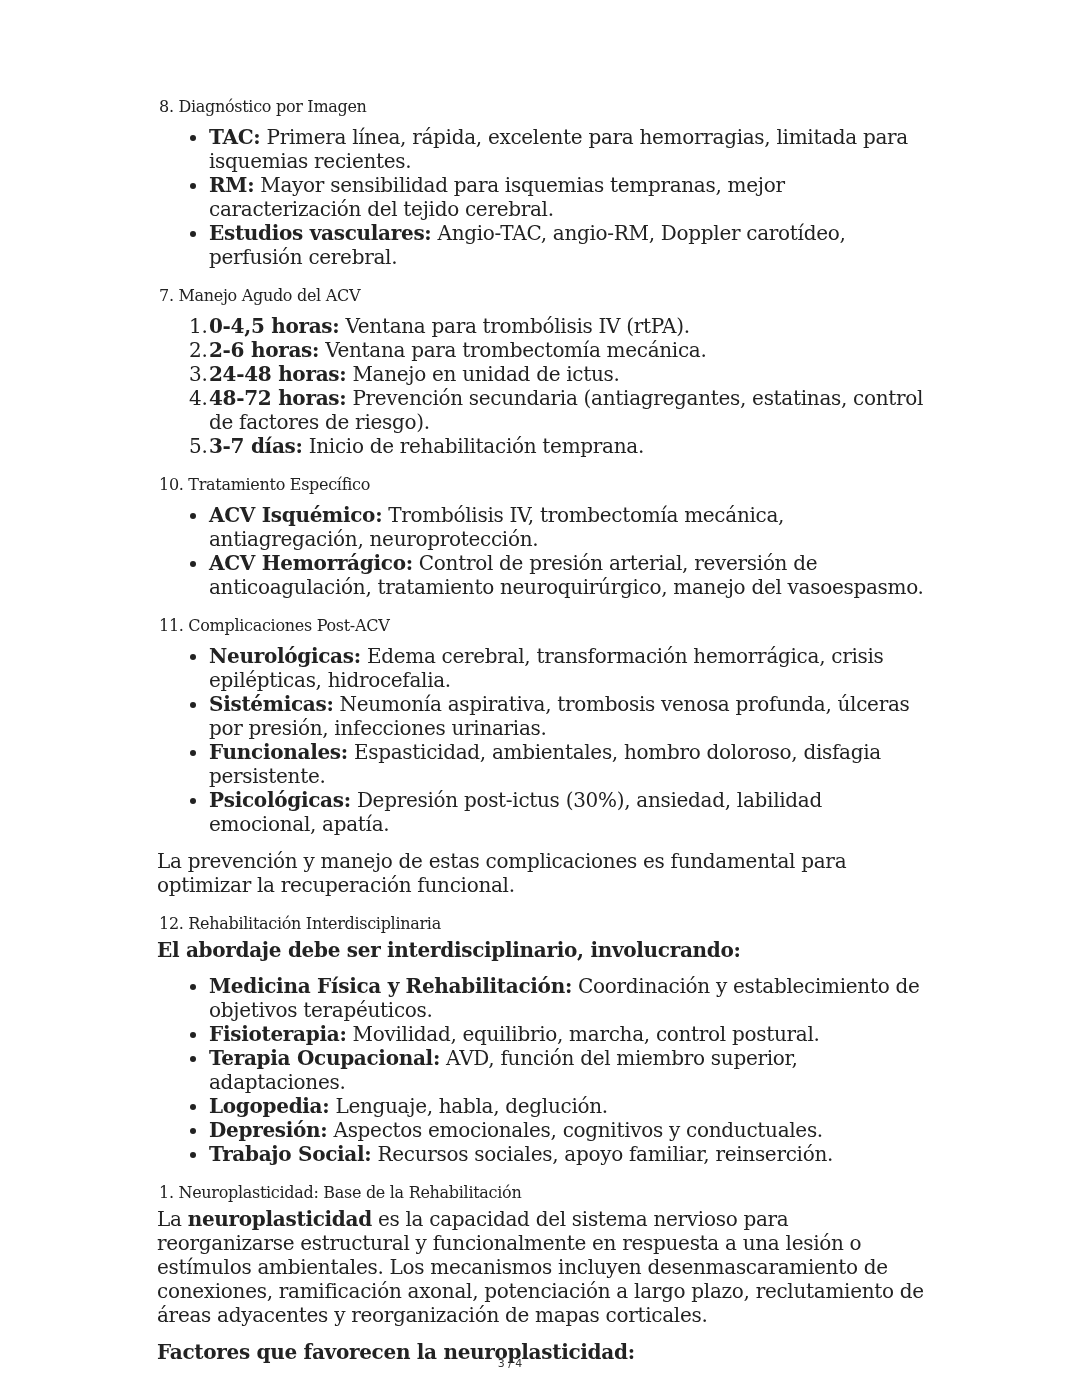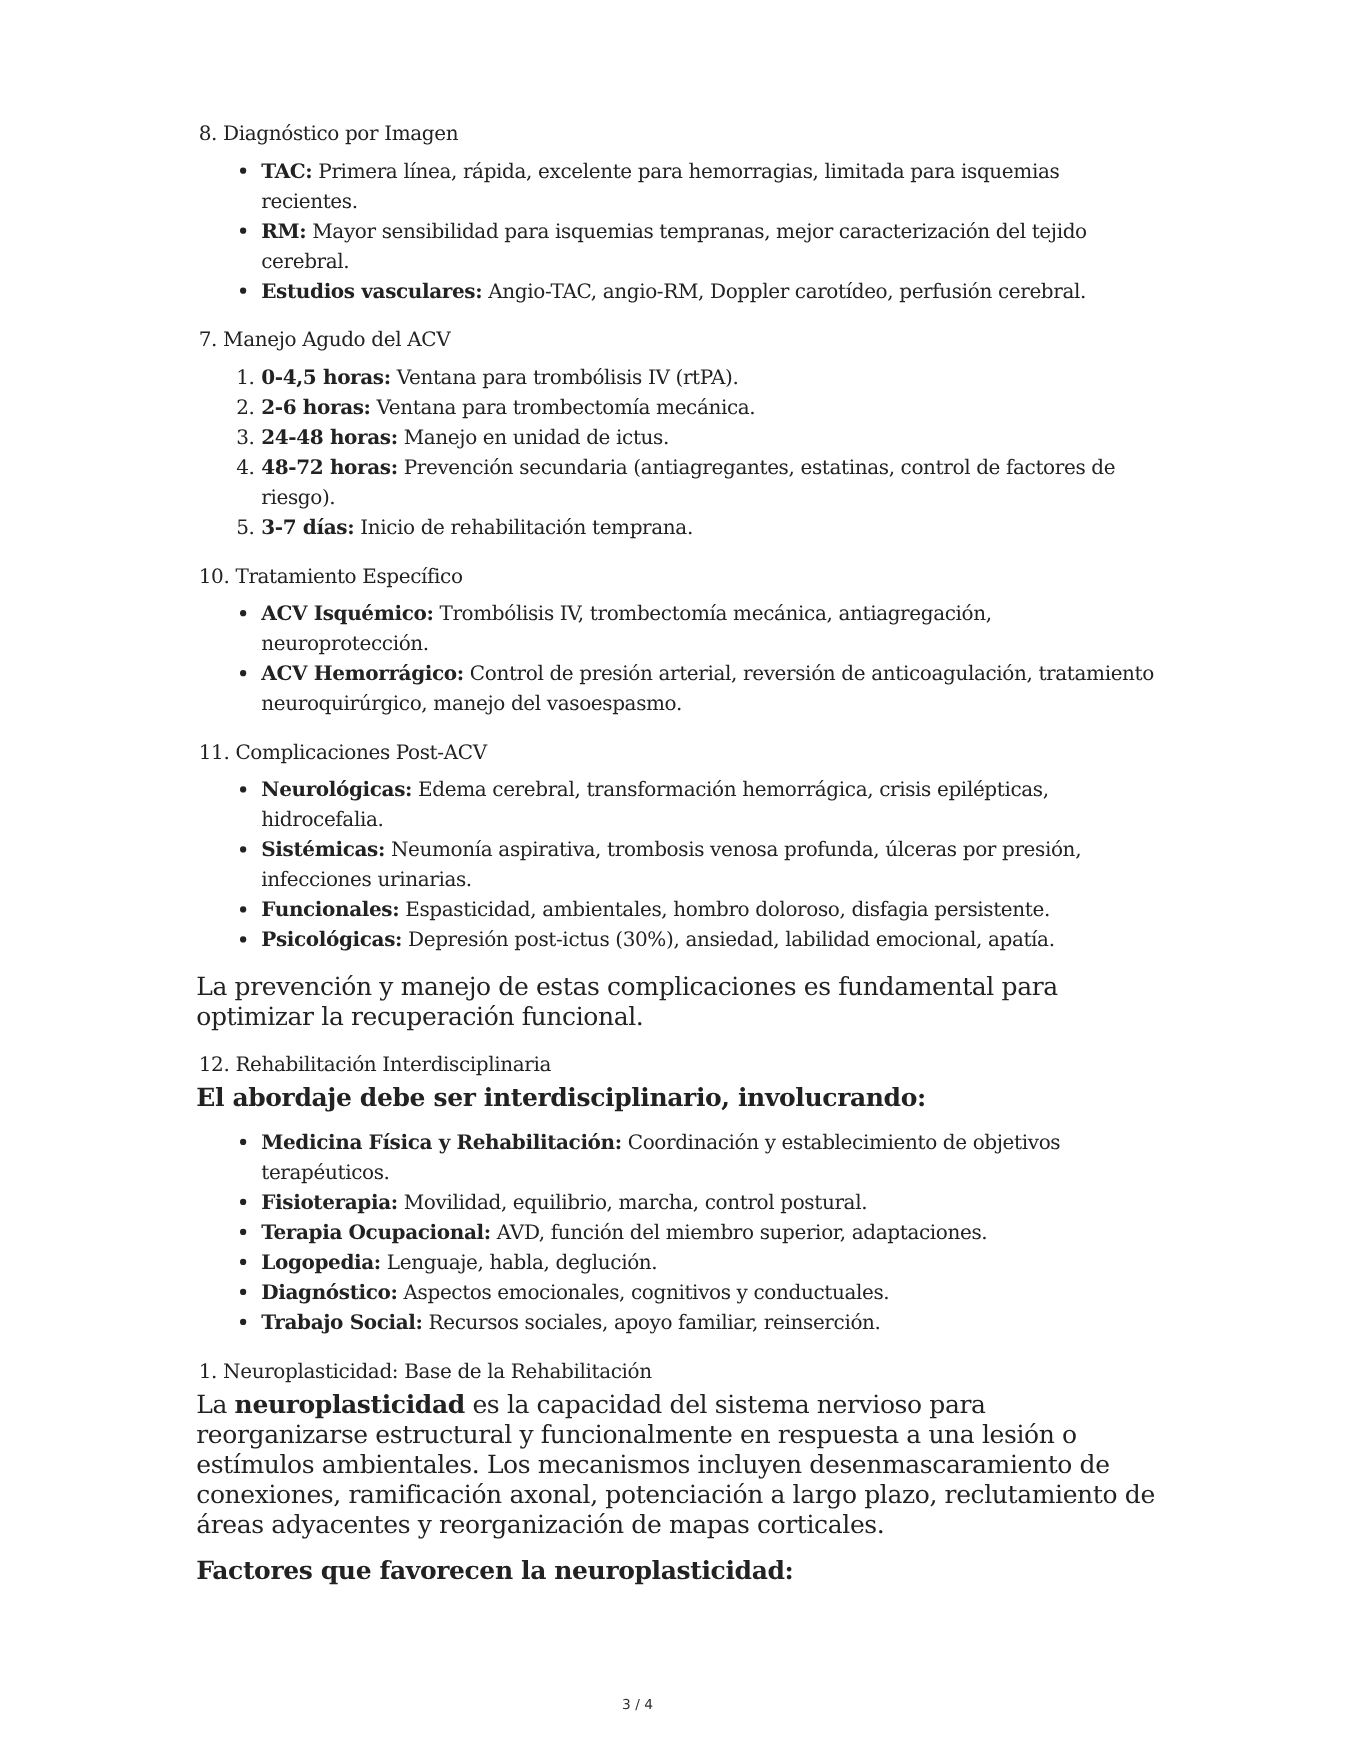--- a/index.html
+++ b/index.html
@@ -1,21 +1,21 @@
 <!DOCTYPE html>
 <html><head>
 <meta charset="utf-8">
 <style>
   html, body { margin: 0; padding: 0; background: #ffffff; }
   body { width: 1080px; height: 1397px; position: relative; overflow: hidden; color: #222222; }
   .page { position: absolute; left: 157px; top: 93px; width: 770px; font-family: "DejaVu Serif", serif; }
   h2 { font-family: "DejaVu Serif", serif; font-weight: normal; font-size: 16px; margin: 0 0 4px 2px; line-height: 28px; color: #222; letter-spacing: -0.3px; }
   .sec { margin-bottom: 13px; }
   ul, ol { margin: 0; padding: 0 0 0 52px; }
-  li { font-size: 16px; line-height: 24px; letter-spacing: -0.3px; }
+  li { font-size: 20px; line-height: 24px; letter-spacing: -0.3px; }
   ul li { list-style: disc; }
   ol { padding-left: 52px; }
   ol li { list-style: none; position: relative; }
   ol li .num { position: absolute; left: -20px; }
   b { font-weight: bold; }
   p { font-size: 20px; line-height: 24px; margin: 0; letter-spacing: -0.3px; }
   .para { margin-top: 13px; margin-bottom: 13px; }
   .intro { margin-bottom: 12px; font-weight: bold; }
   .footer { position: absolute; left: 0; width: 948px; top: 1357px; text-align: center; font-family: "DejaVu Sans", sans-serif; font-size: 11px; color: #333; padding-left: 36px; }
 </style>
@@ -64,21 +64,21 @@
   </div>
 
   <div class="sec">
     <h2 style="margin-bottom:0">12. Rehabilitación Interdisciplinaria</h2>
     <p class="intro">El abordaje debe ser interdisciplinario, involucrando:</p>
     <ul>
       <li><b>Medicina Física y Rehabilitación:</b><span> Coordinación y establecimiento de objetivos terapéuticos.</span></li>
       <li><b>Fisioterapia:</b><span> Movilidad, equilibrio, marcha, control postural.</span></li>
       <li><b>Terapia Ocupacional:</b><span> AVD, función del miembro superior, adaptaciones.</span></li>
       <li><b>Logopedia:</b><span> Lenguaje, habla, deglución.</span></li>
-      <li><b>Diagnóstico:</b><span> Aspectos emocionales, cognitivos y conductuales.</span></li>
+      <li><b>Depresión:</b><span> Aspectos emocionales, cognitivos y conductuales.</span></li>
       <li><b>Trabajo Social:</b><span> Recursos sociales, apoyo familiar, reinserción.</span></li>
     </ul>
   </div>
 
   <div class="sec">
     <h2 style="margin-bottom:0">1. Neuroplasticidad: Base de la Rehabilitación</h2>
     <p><span>La </span><b>neuroplasticidad</b><span> es la capacidad del sistema nervioso para reorganizarse estructural y funcionalmente en respuesta a una lesión o estímulos ambientales. Los mecanismos incluyen desenmascaramiento de conexiones, ramificación axonal, potenciación a largo plazo, reclutamiento de áreas adyacentes y reorganización de mapas corticales.</span></p>
     <p class="para"><b>Factores que favorecen la neuroplasticidad:</b></p>
   </div>
 

